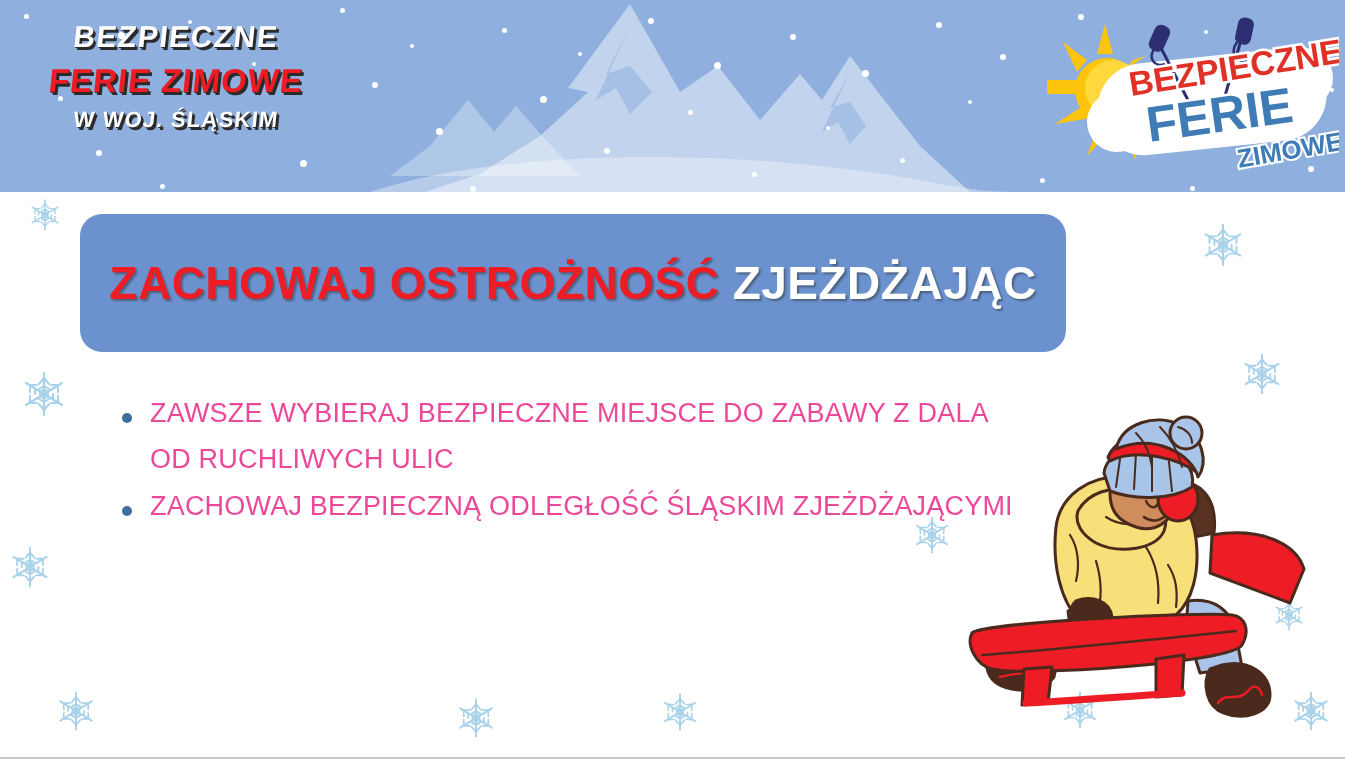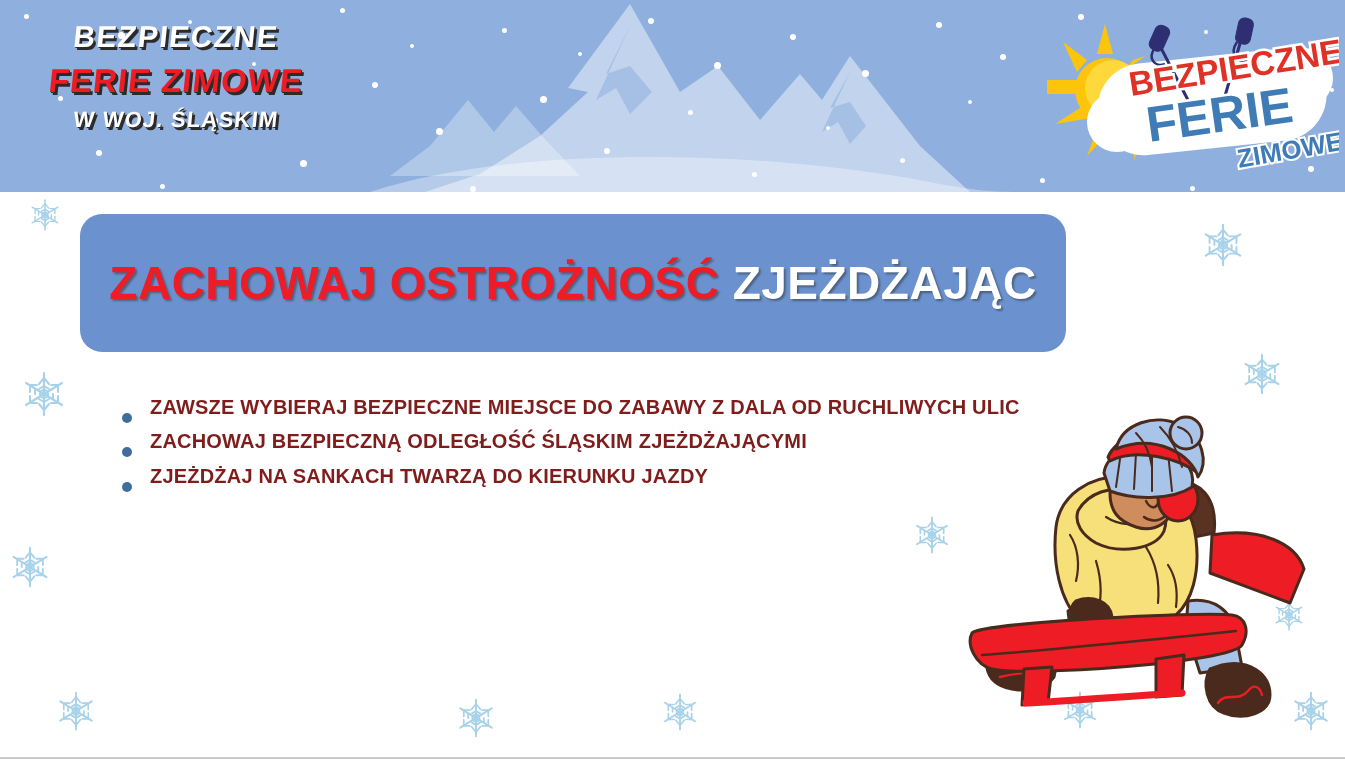--- a/index.html
+++ b/index.html
@@ -63,21 +63,21 @@
   .t-red{ color:#ee1c25; text-shadow:2px 2px 2px rgba(40,40,40,.45); }
   .t-white{ color:#ffffff; text-shadow:2px 2px 2px rgba(40,40,40,.45); }
 
   
   .bullets{
     position:absolute; left:112px; top:390px; width:910px;
     list-style:none;
   }
   .bullets li{
     position:relative; padding-left:38px;
-    color:#7f1d1d; font-size:20px; font-weight:bold;
+    color:#ec4899; font-size:27px; font-weight:normal;
     line-height:1.72; letter-spacing:.2px;
   }
   .bullets li::before{
     content:""; position:absolute; left:10px; top:23px;
     width:10px; height:10px; border-radius:50%; background:#3e6e9e;
   }
 
   
   .flake{ position:absolute; color:#a8d2ea; }
 
@@ -202,21 +202,20 @@
   <div class="title-banner">
     <div class="title-line">
       <span class="t-red">ZACHOWAJ OSTROŻNOŚĆ</span>
       <span class="t-white">ZJEŻDŻAJĄC</span>
     </div>
   </div>
 
   <ul class="bullets">
     <li>ZAWSZE WYBIERAJ BEZPIECZNE MIEJSCE DO ZABAWY Z DALA OD RUCHLIWYCH ULIC</li>
     <li>ZACHOWAJ BEZPIECZNĄ ODLEGŁOŚĆ ŚLĄSKIM ZJEŻDŻAJĄCYMI</li>
-    <li>ZJEŻDŻAJ NA SANKACH TWARZĄ DO KIERUNKU JAZDY</li>
   </ul>
 
   <svg width="0" height="0" style="position:absolute" aria-hidden="true">
     <defs>
       <g id="sf" stroke="currentColor" stroke-width="2.2" fill="none" stroke-linecap="round">
         <line x1="24" y1="3" x2="24" y2="45"></line>
         <line x1="6" y1="13" x2="42" y2="35"></line>
         <line x1="6" y1="35" x2="42" y2="13"></line>
         <g stroke-width="2">
           <path d="M24 8 L19 14 M24 8 L29 14"></path>

